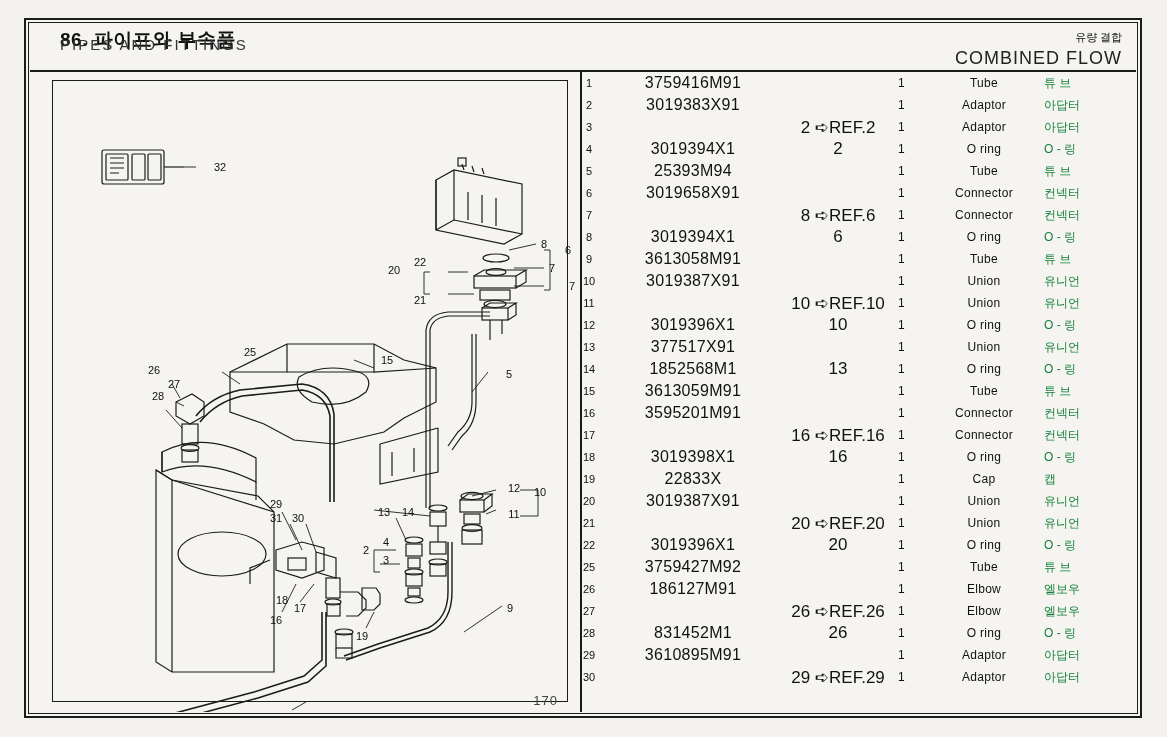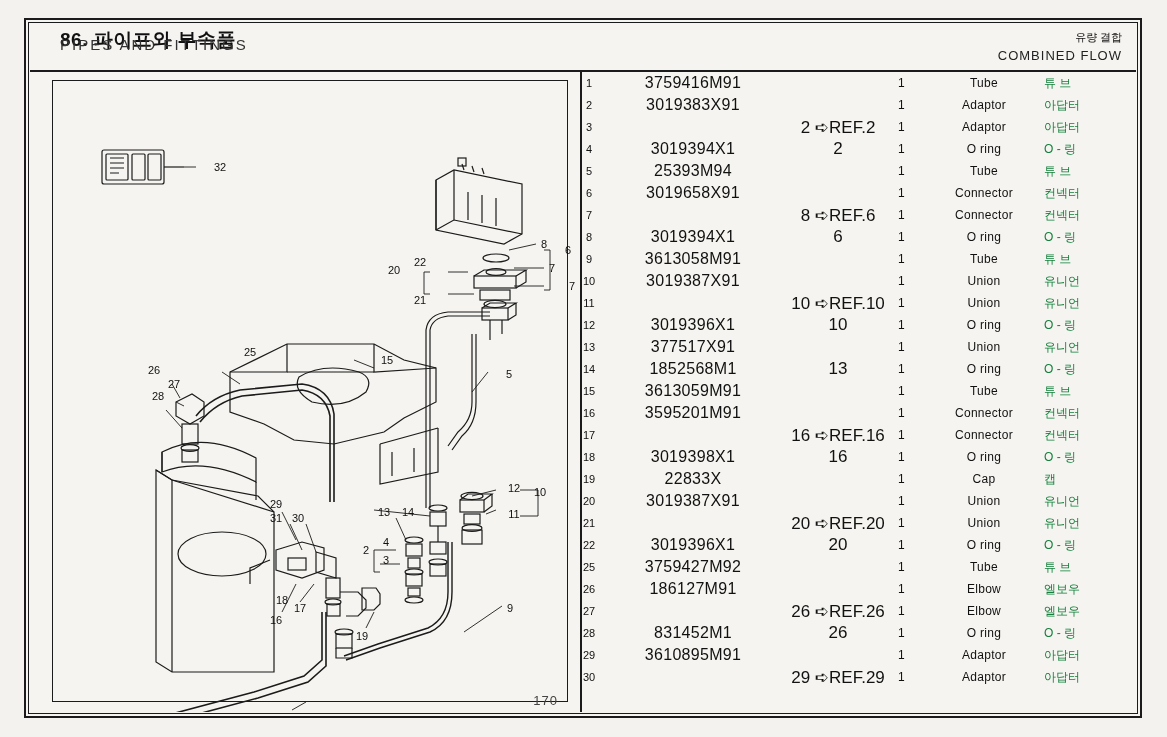--- a/index.html
+++ b/index.html
@@ -68,21 +68,21 @@
     right: 14px;
     top: 6px;
     font-size: 11px;
     color: #111;
     font-family: Liberation Serif, serif;
   }
   .header-right-en {
     position: absolute;
     right: 14px;
     top: 24px;
-    font-size: 13px;
+    font-size: 18px;
     color: #222;
     letter-spacing: 1px;
   }
   
   .figure-panel {
     position: absolute;
     left: 44px;
     top: 72px;
     width: 538px;
     height: 640px;

